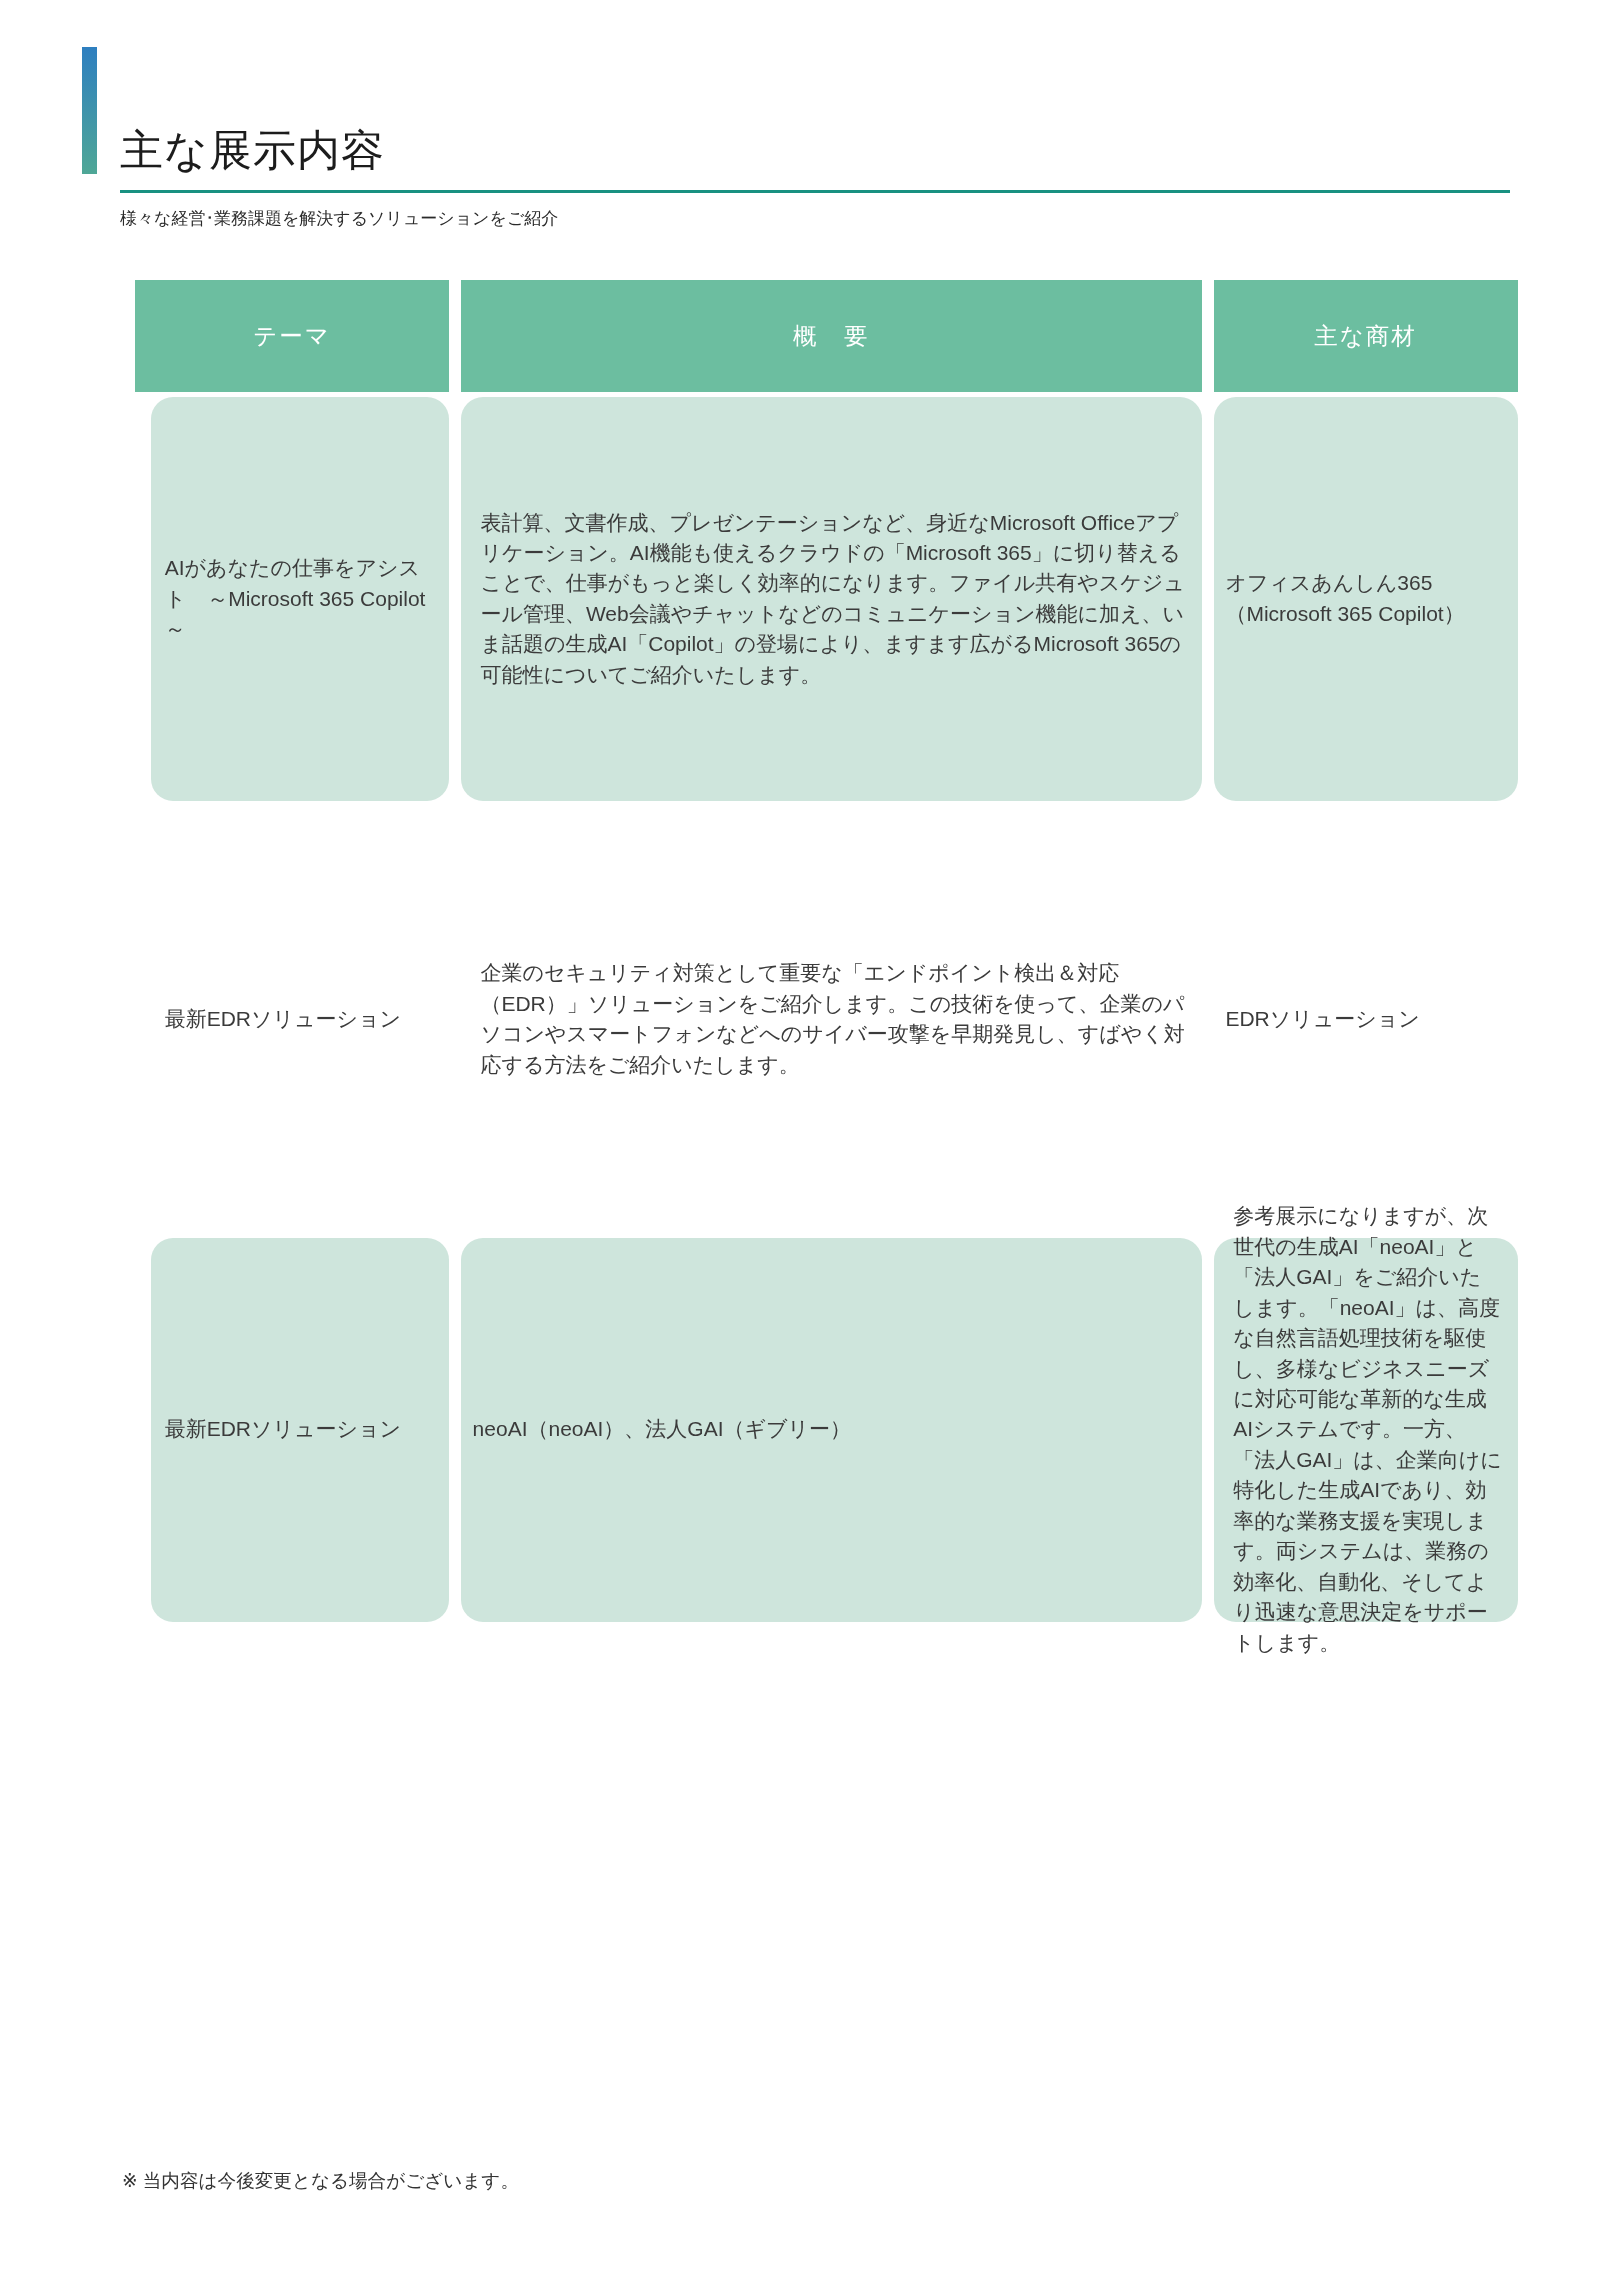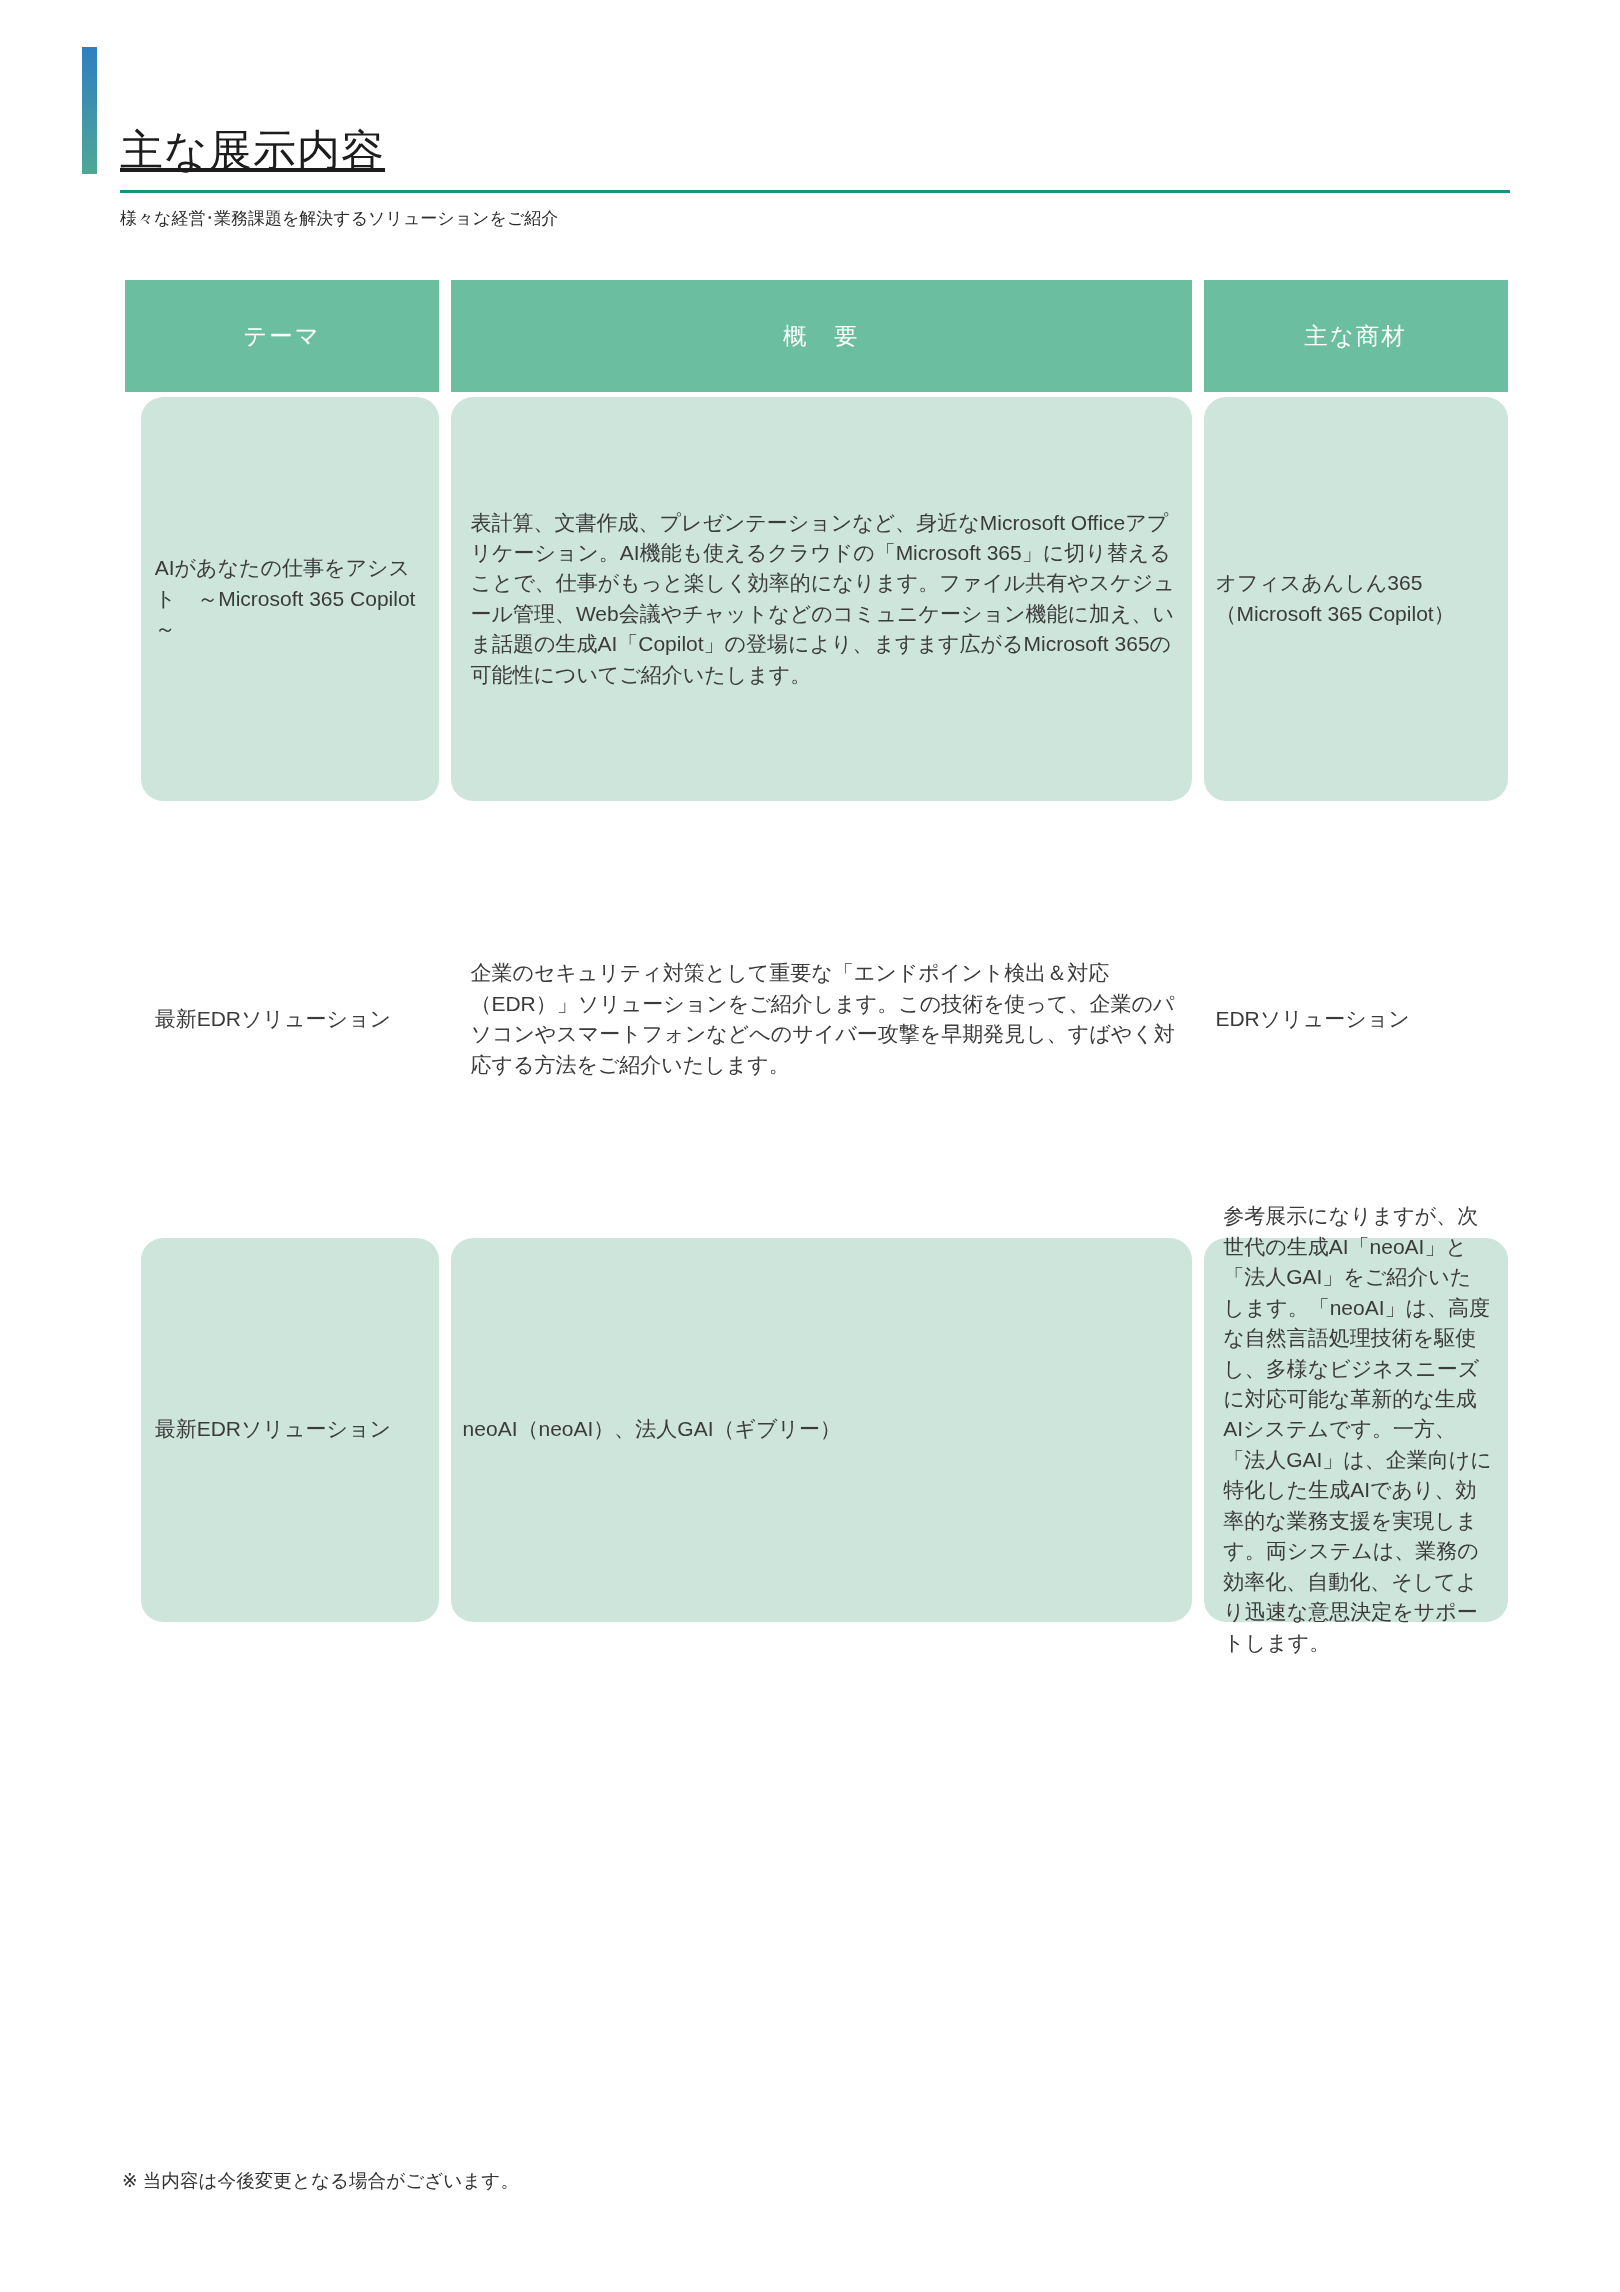--- a/index.html
+++ b/index.html
@@ -10,34 +10,34 @@
   }
   .abs{position:absolute;}
 
   
   .accent-bar{
     left:82px;top:47px;width:14.7px;height:127px;
     background:linear-gradient(180deg,var(--accent-bar-top,#2E7FC0) 0%,var(--accent-bar-bottom,#4FA796) 100%);
   }
   .page-title{
     left:120px;top:122px;margin:0;
-    font-size:43px;font-weight:500;color:#1c1c1c;letter-spacing:1px;white-space:nowrap;text-decoration:underline;
+    font-size:43px;font-weight:500;color:#1c1c1c;letter-spacing:1px;white-space:nowrap;
   }
   .title-rule{
     left:120px;top:190px;width:1390px;height:2.9px;
     background:var(--title-rule,#189181);
   }
   .subtitle{
     left:120px;top:207px;margin:0;
     font-size:17px;color:#2a2a2a;white-space:nowrap;
   }
 
   
   .exh-table{
-    left:125px;top:280px;width:1382px;
+    left:135px;top:280px;width:1382px;
     display:grid;
     grid-template-columns:314px 741px 304px;
     grid-template-rows:112px 404px 427px 384px;
     column-gap:11.8px;row-gap:4.9px;
   }
   .hcell{
     background:var(--header-bg,#6CBEA0);
     color:#ffffff;font-size:23.5px;
     display:flex;align-items:center;justify-content:center;
     letter-spacing:2px;

